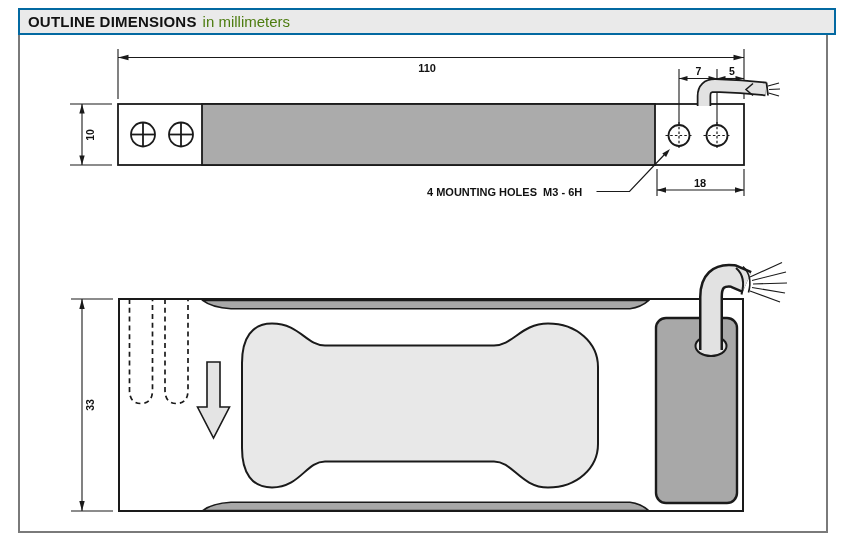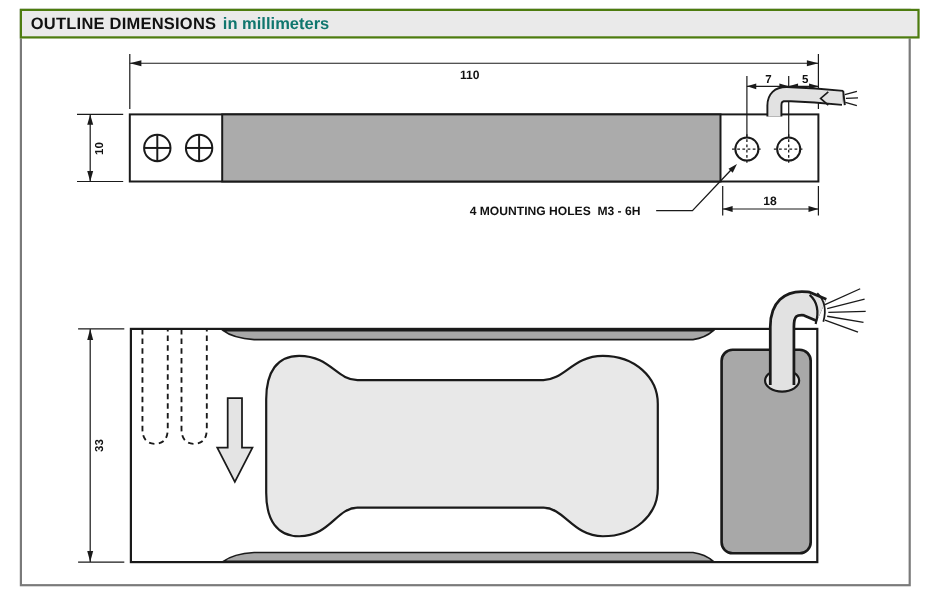--- a/index.html
+++ b/index.html
@@ -1,20 +1,20 @@
 <!DOCTYPE html>
 <html><head>
 <meta charset="utf-8">
 <style>
   html,body{margin:0;padding:0;background:#ffffff;}
   body{width:845px;height:556px;position:relative;font-family:"Liberation Sans",sans-serif;overflow:hidden;}
   .frame{position:absolute;left:18px;top:8px;width:806px;height:521px;border:2px solid #7a7a7a;background:#ffffff;}
-  .header{position:absolute;left:-2px;top:-2px;width:806px;height:23px;border:2px solid #4d7c0f;background:#eaeaea;display:flex;align-items:center;padding-left:8px;}
+  .header{position:absolute;left:-2px;top:-2px;width:806px;height:23px;border:2px solid #0369a1;background:#eaeaea;display:flex;align-items:center;padding-left:8px;}
   .header .t1{font-weight:bold;font-size:15px;color:#111;letter-spacing:.2px;}
-  .header .t2{font-size:15px;color:#0f766e;margin-left:6px;font-weight:bold;}
+  .header .t2{font-size:15px;color:#4d7c0f;margin-left:6px;}
   svg.drawing{position:absolute;left:0;top:0;}
   .dimtxt{font:bold 11px "Liberation Sans",sans-serif;fill:#111;}
   .dimtxt-s{font:bold 10.5px "Liberation Sans",sans-serif;fill:#111;}
   .notetxt{font:bold 11px "Liberation Sans",sans-serif;fill:#111;white-space:pre;}
 </style>
 </head>
 <body>
 
 <div class="frame">
   <div class="header">

